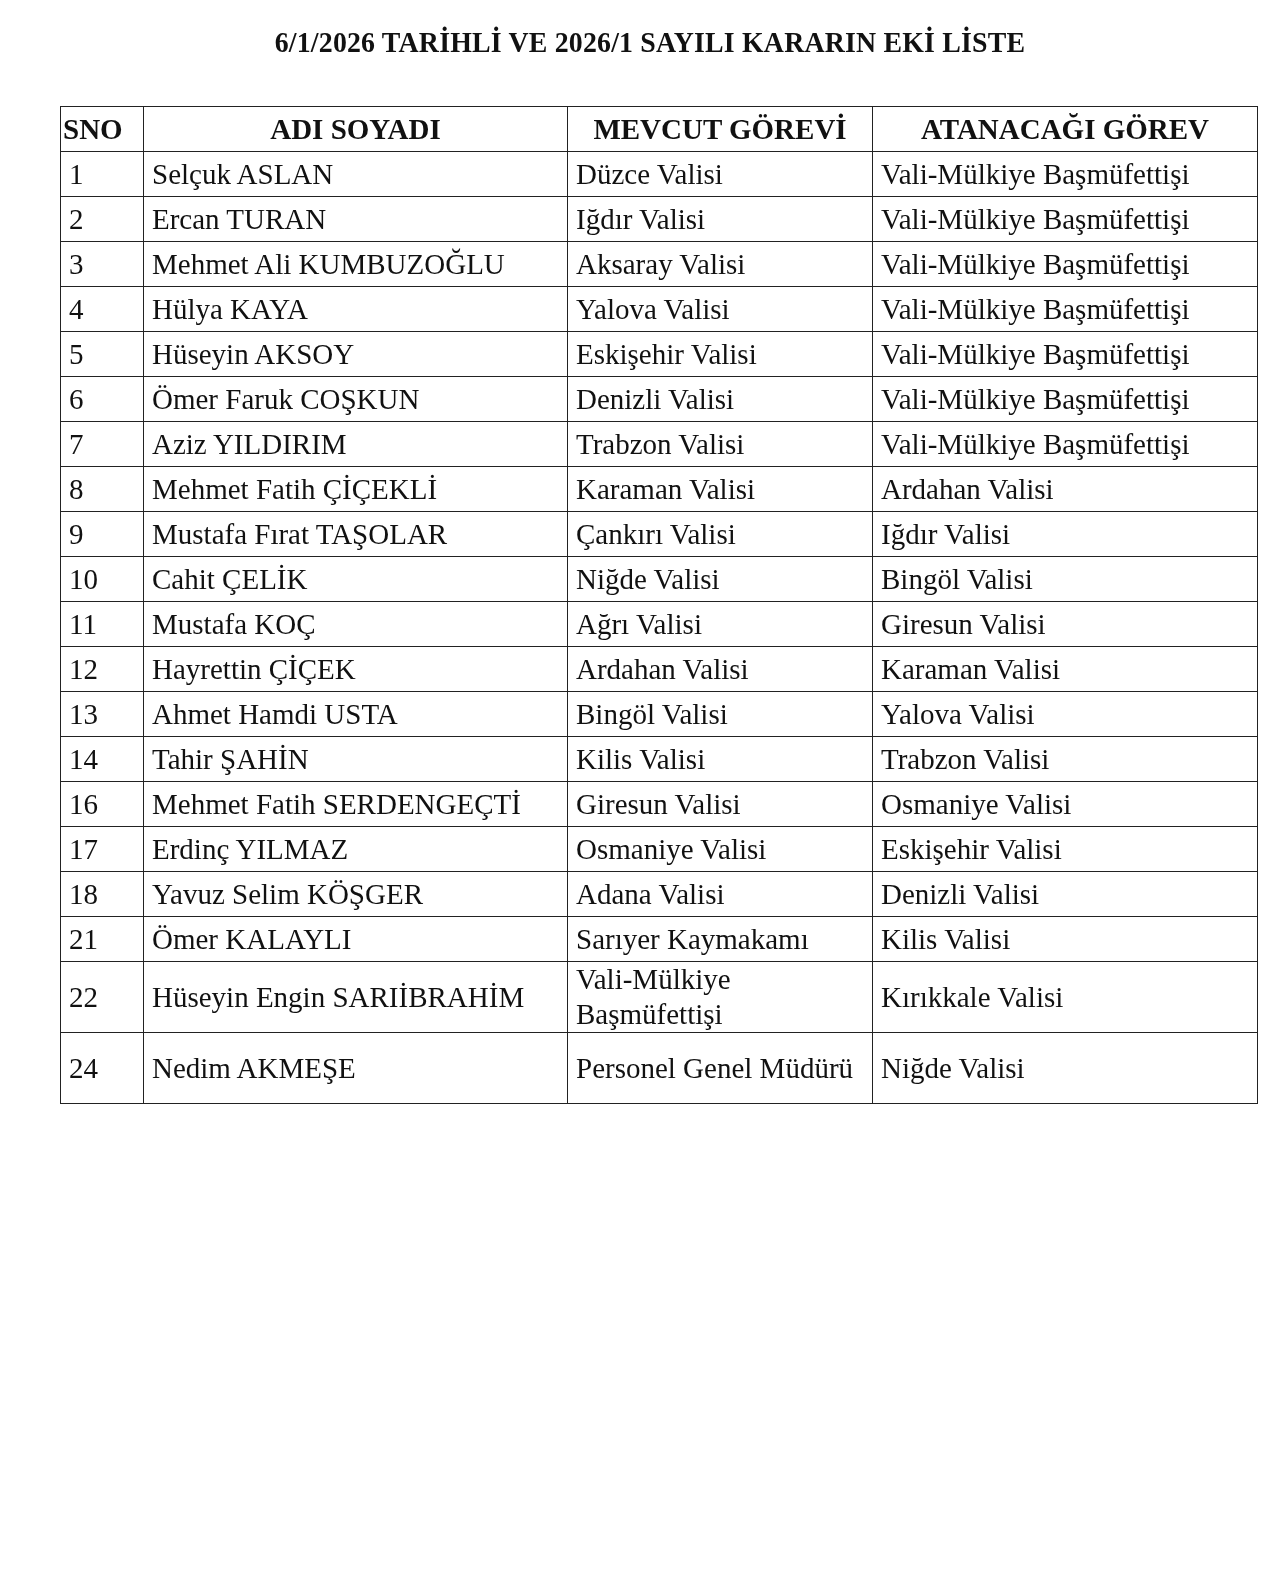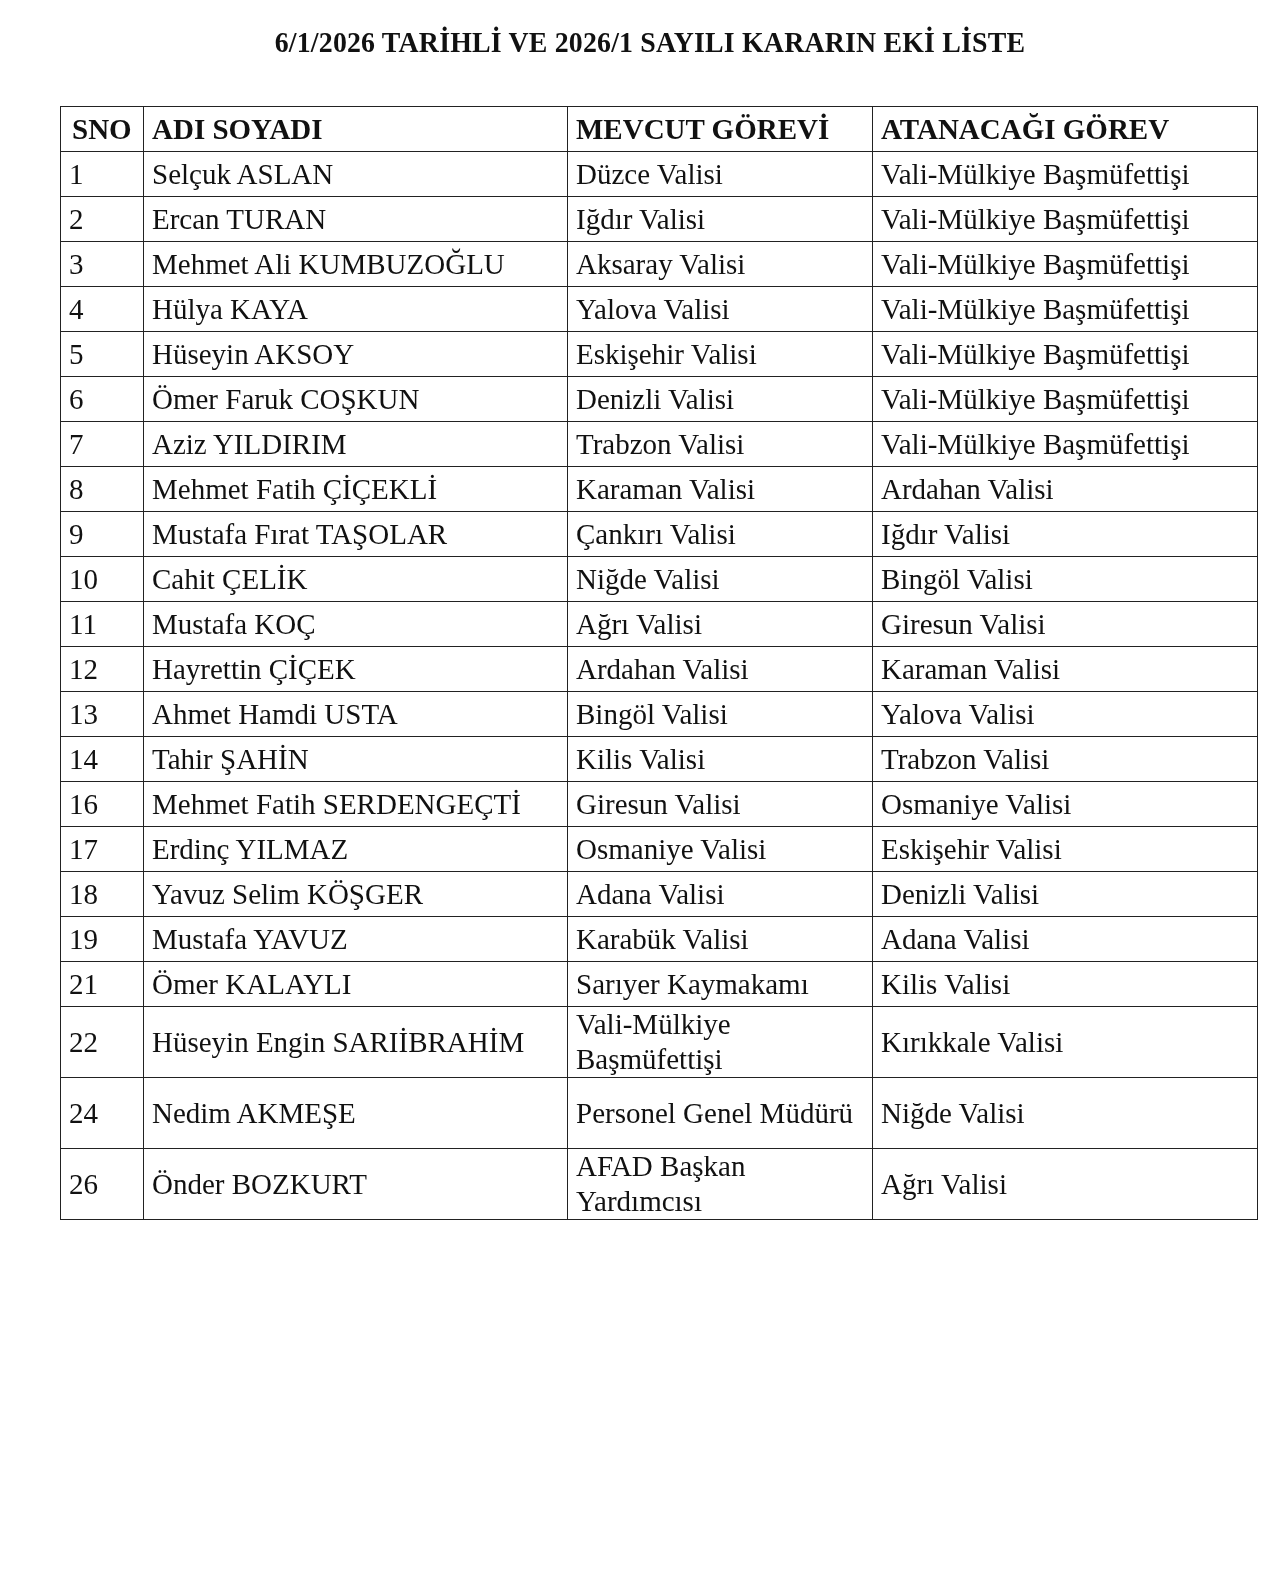--- a/index.html
+++ b/index.html
@@ -8,22 +8,22 @@
     .title { position: absolute; left: 0; top: 26px; width: 1300px; text-align: center;
              font-weight: bold; font-size: 29px; letter-spacing: 0.2px; transform: scaleX(0.96); transform-origin: 650px 0; }
     table.list { position: absolute; left: 60px; top: 106px; width: 1197px;
                  border-collapse: collapse; table-layout: fixed; }
     table.list col.c0 { width: 83px; }
     table.list col.c1 { width: 424px; }
     table.list col.c2 { width: 305px; }
     table.list col.c3 { width: 385px; }
     table.list th, table.list td { border: 1.6px solid #222; padding: 0 8px; vertical-align: middle;
                                    font-size: 29px; line-height: 34px; text-align: left; white-space: nowrap; }
-    table.list th { font-weight: bold; height: 44px; text-align: left; font-size: 29px; }
-    table.list th.sno { text-align: left; padding-left: 11px; }
+    table.list th { font-weight: bold; height: 44px; text-align: center; font-size: 29px; }
+    table.list th.sno { text-align: left; padding-left: 2px; }
     table.list td { height: 44px; }
     table.list tr.tall td { height: 70px; }
     table.list td.wrap { white-space: normal; line-height: 35px; }
   </style>
 </head>
 <body>
 
 <div class="title">6/1/2026 TARİHLİ VE 2026/1 SAYILI KARARIN EKİ LİSTE</div>
 
 <table class="list">
@@ -138,43 +138,31 @@
         <td>Osmaniye Valisi</td>
         <td>Eskişehir Valisi</td>
       </tr>
       <tr>
         <td>18</td>
         <td>Yavuz Selim KÖŞGER</td>
         <td>Adana Valisi</td>
         <td>Denizli Valisi</td>
       </tr>
       <tr>
-        <td>19</td>
-        <td>Mustafa YAVUZ</td>
-        <td>Karabük Valisi</td>
-        <td>Adana Valisi</td>
-      </tr>
-      <tr>
         <td>21</td>
         <td>Ömer KALAYLI</td>
         <td>Sarıyer Kaymakamı</td>
         <td>Kilis Valisi</td>
       </tr>
       <tr class="tall">
         <td>22</td>
         <td>Hüseyin Engin SARIİBRAHİM</td>
         <td class="wrap">Vali-Mülkiye Başmüfettişi</td>
         <td>Kırıkkale Valisi</td>
       </tr>
       <tr class="tall">
         <td>24</td>
         <td>Nedim AKMEŞE</td>
         <td class="wrap">Personel Genel Müdürü</td>
         <td>Niğde Valisi</td>
       </tr>
-      <tr class="tall">
-        <td>26</td>
-        <td>Önder BOZKURT</td>
-        <td class="wrap">AFAD Başkan Yardımcısı</td>
-        <td>Ağrı Valisi</td>
-      </tr>
     </tbody>
 </table>
 
 </body></html>

